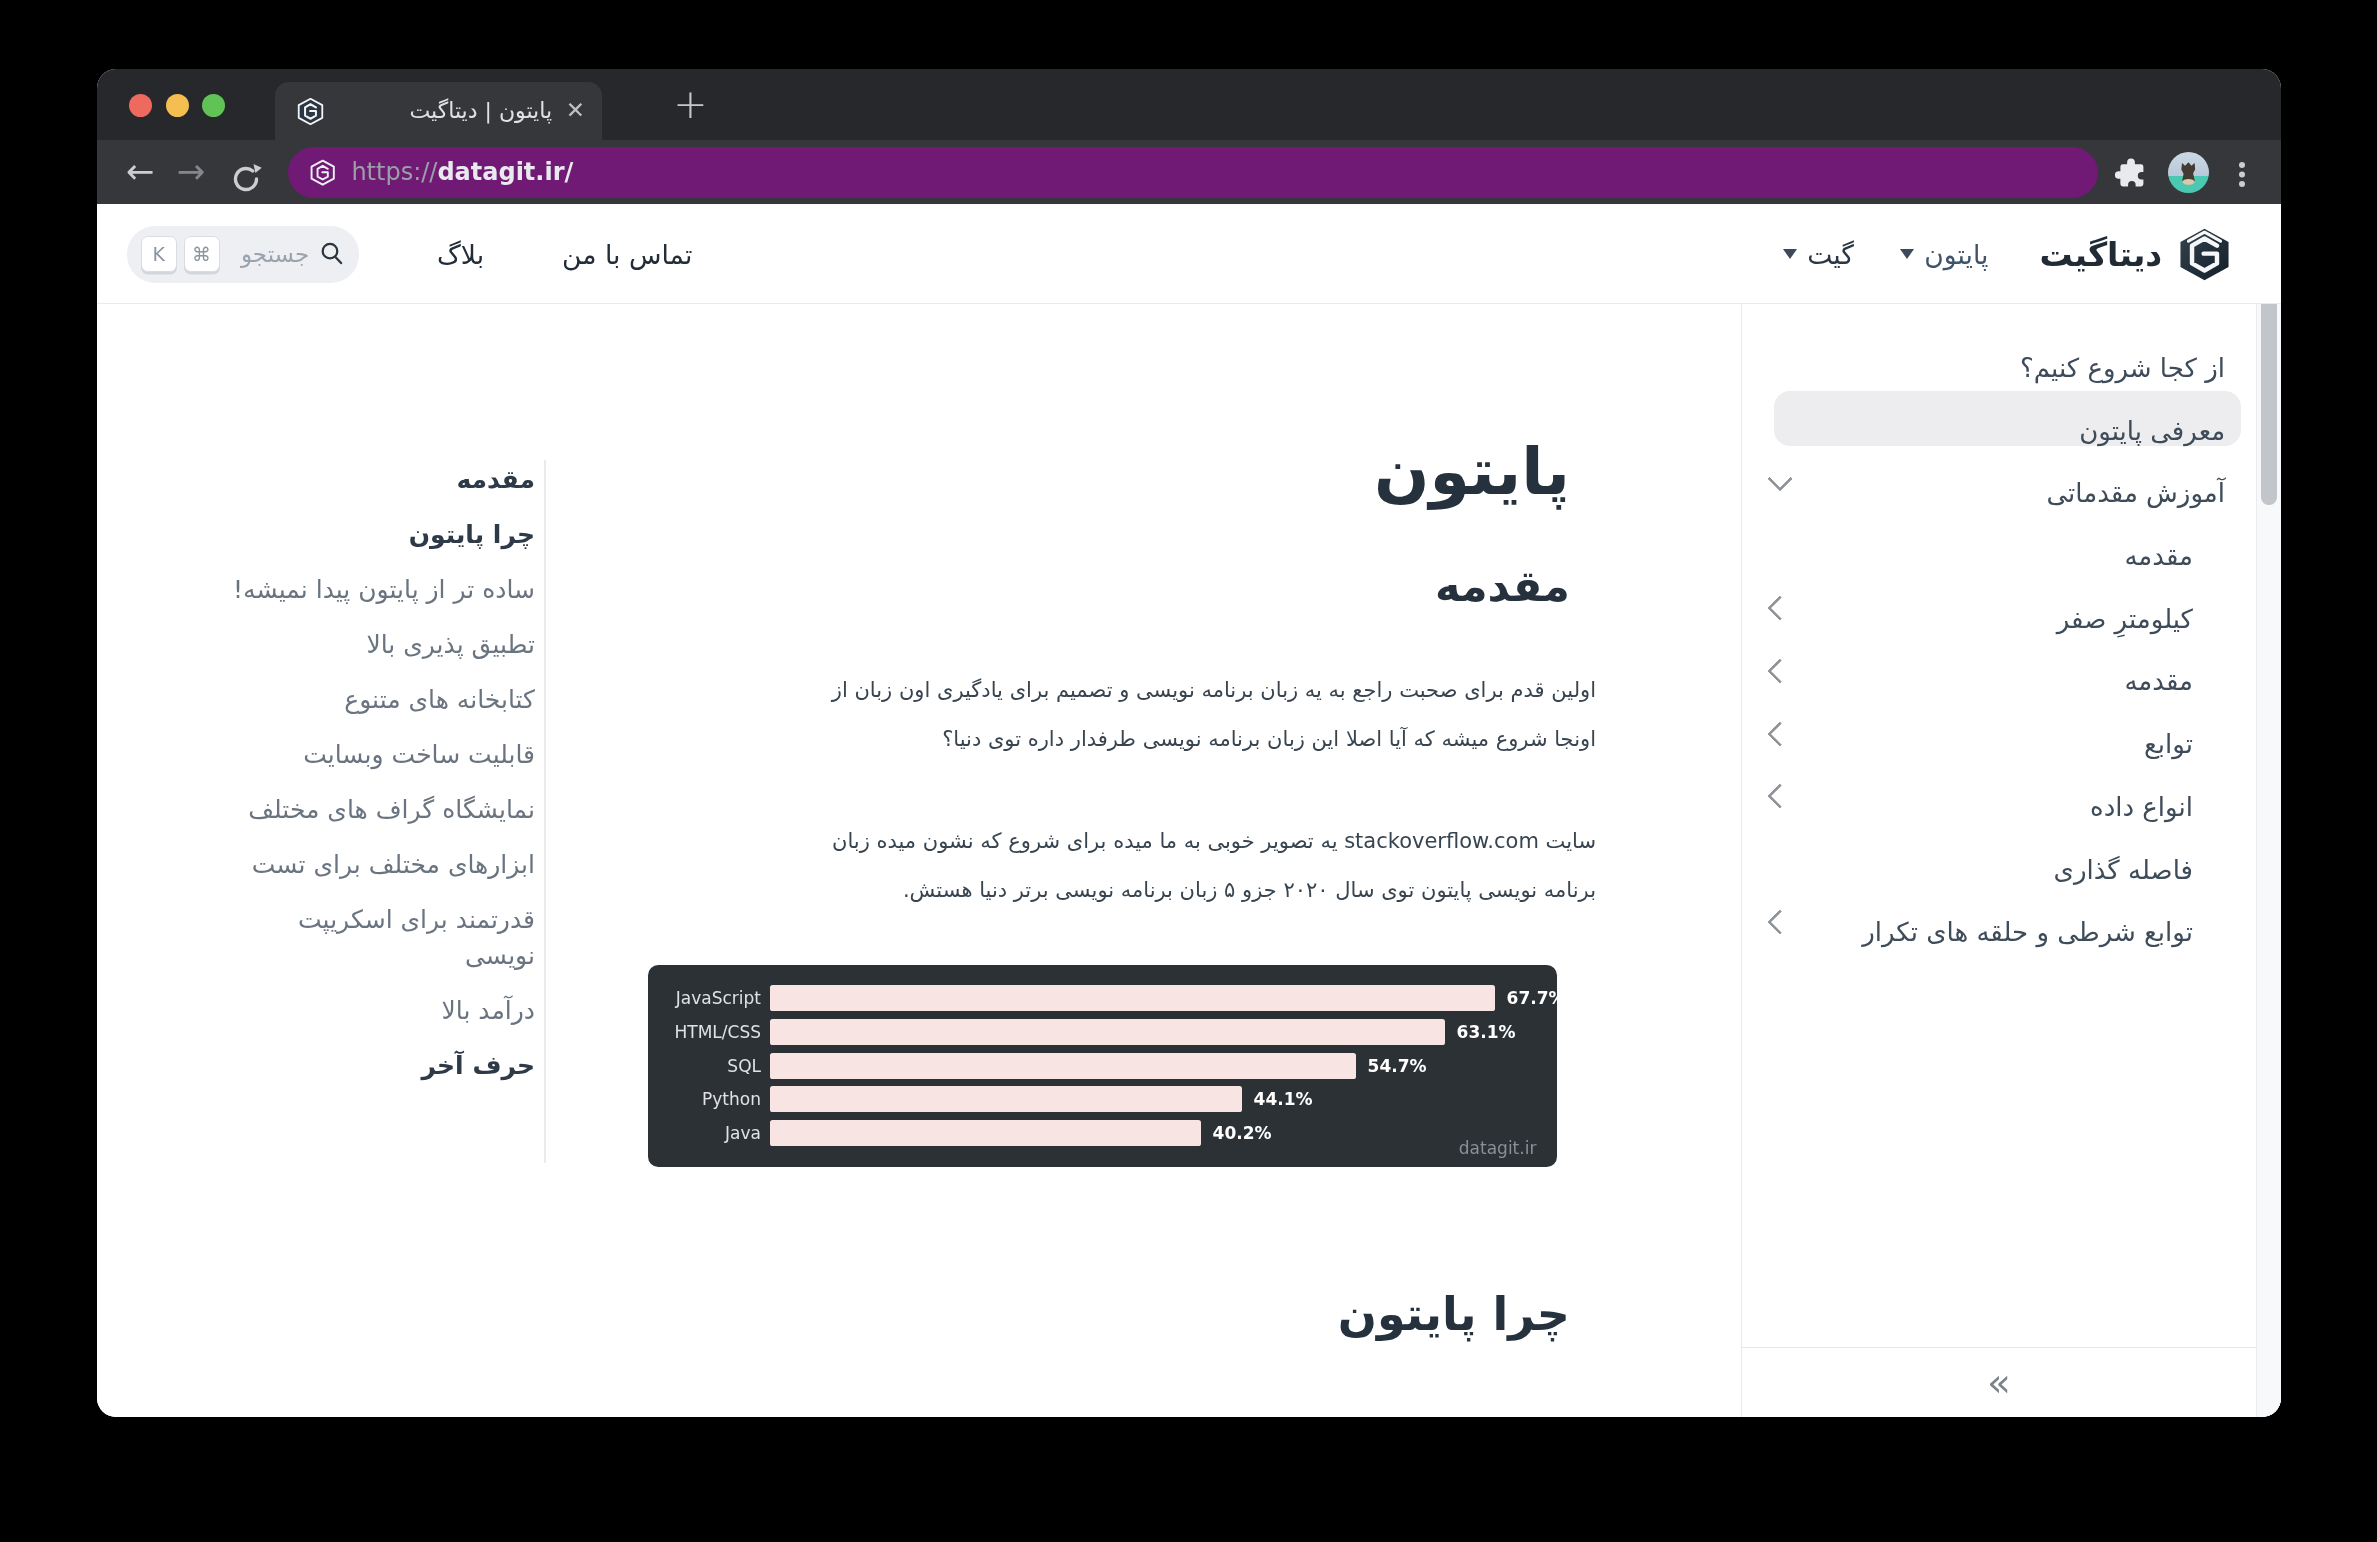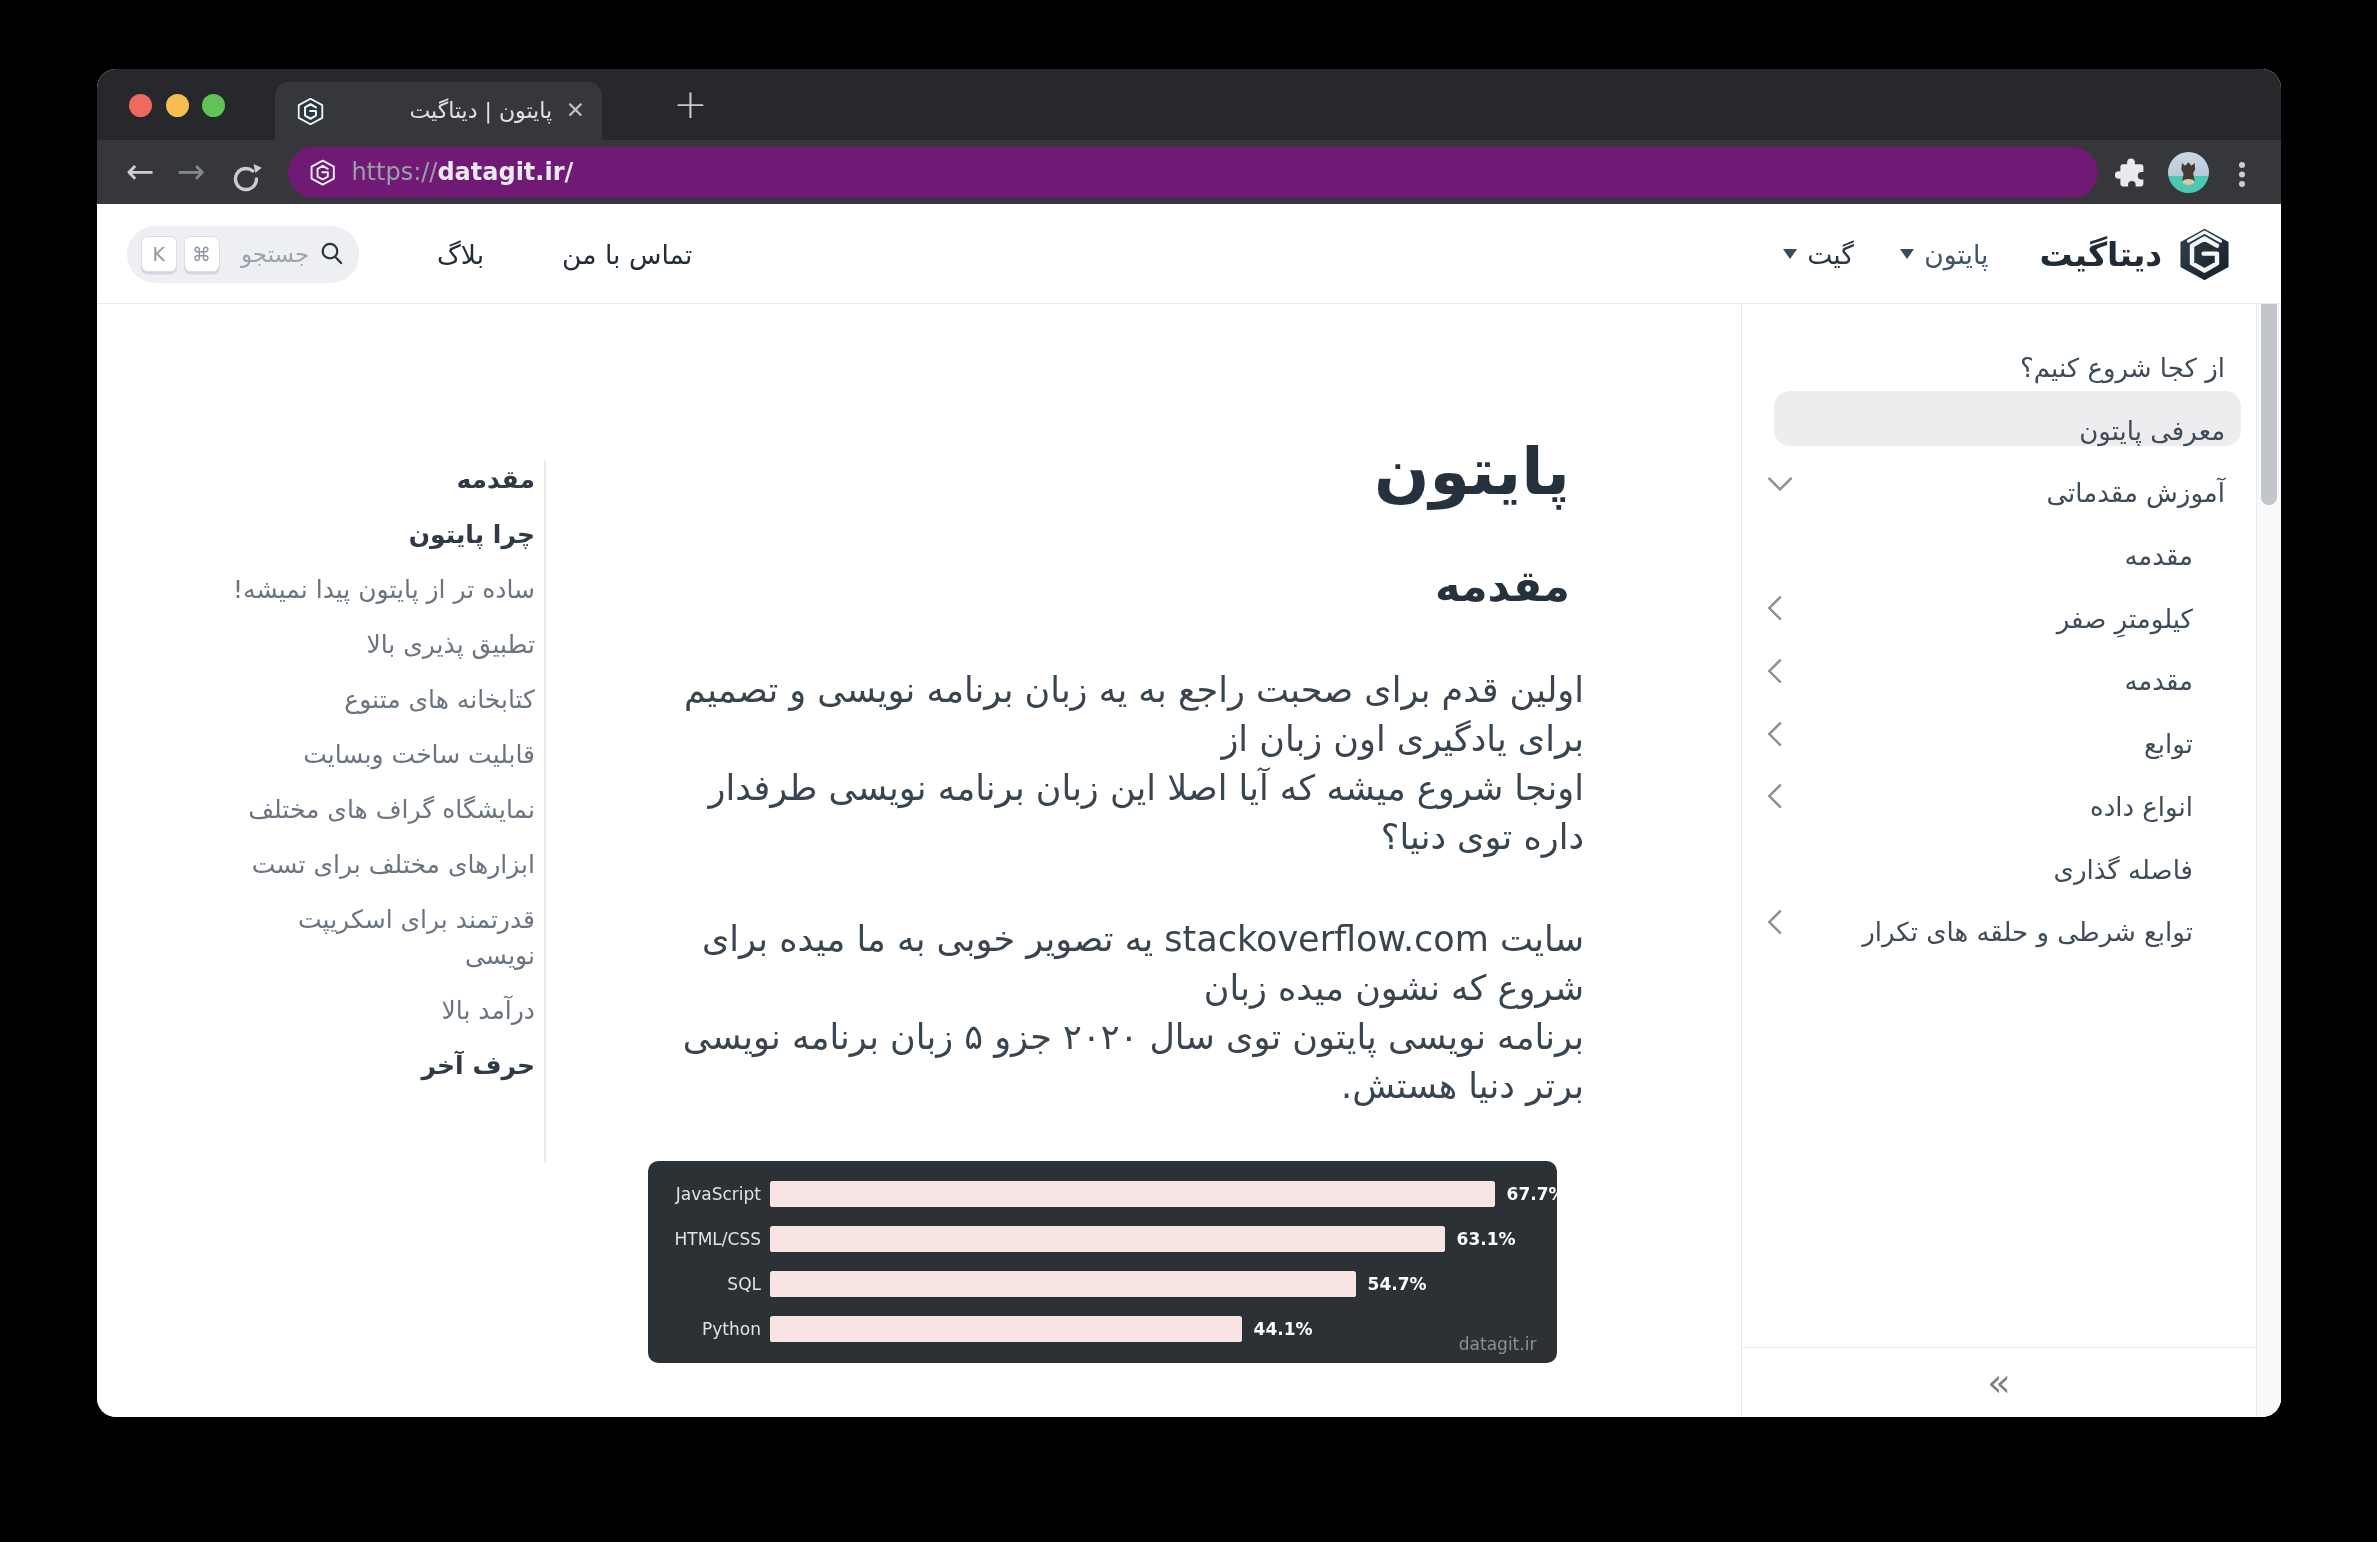--- a/index.html
+++ b/index.html
@@ -61,21 +61,21 @@
   .toc{position:absolute;left:129px;top:257px;width:309px;direction:rtl;text-align:right}
   .toc-item{font-size:25px;line-height:36px;color:#6a7480;margin-bottom:19px;cursor:pointer}
   .toc-item.strong{color:#2e3a47;font-weight:bold}
   .toc-line{position:absolute;left:447px;top:255px;width:1.7px;height:703px;background:#e9ebee}
 
   
   .main{position:absolute;left:551px;top:99px;width:948px;direction:rtl;text-align:right}
   .main h1{font-size:65px;line-height:1.2;color:#25313d;margin:129px 26px 0 0;font-weight:bold}
   .main h2{font-size:43px;line-height:1.2;color:#25313d;margin:50px 26px 0 0;font-weight:bold}
   .main h2.second{font-size:46px;margin-top:120px}
-  .main p{font-size:35px;line-height:49px;color:#384551;margin:53px 12px 0 0}
+  .main p{font-size:21px;line-height:49px;color:#384551;margin:53px 0 0 0}
 
   
   .chart{margin:50px 39px 0 0;width:909px;height:202px;background:#2c3136;border-radius:10.3px;direction:ltr;position:relative;box-sizing:border-box;padding:20.6px 22px;display:flex;flex-direction:column;justify-content:space-between}
   .crow{display:flex;align-items:center;height:26px}
   .clabel{width:91px;text-align:right;color:#e2e2e4;font-size:17px;flex:none}
   .cbar{height:26px;background:#f7e4e3;border-radius:2.6px;margin-left:8.6px;flex:none}
   .cval{color:#fff;font-weight:bold;font-size:17px;margin-left:12px;white-space:nowrap}
   .cwm{position:absolute;right:20.6px;bottom:8.6px;color:#8b9096;font-size:17px}
 </style>
 </head>
@@ -264,20 +264,25 @@
           <div class="crow">
             <span class="clabel">SQL</span>
             <span class="cbar" style="background: rgb(247, 228, 227); width: 586px;"></span>
             <span class="cval">54.7%</span>
           </div>
           <div class="crow">
             <span class="clabel">Python</span>
             <span class="cbar" style="background: rgb(247, 228, 227); width: 472px;"></span>
             <span class="cval">44.1%</span>
           </div>
+          <div class="crow">
+            <span class="clabel">Java</span>
+            <span class="cbar" style="background: rgb(247, 228, 227); width: 431px;"></span>
+            <span class="cval">40.2%</span>
+          </div>
           <span class="cwm">datagit.ir</span>
       </div>
 
       <h2 class="second">چرا پایتون</h2>
 
     </main>
 
   </div>
 </div>
 

